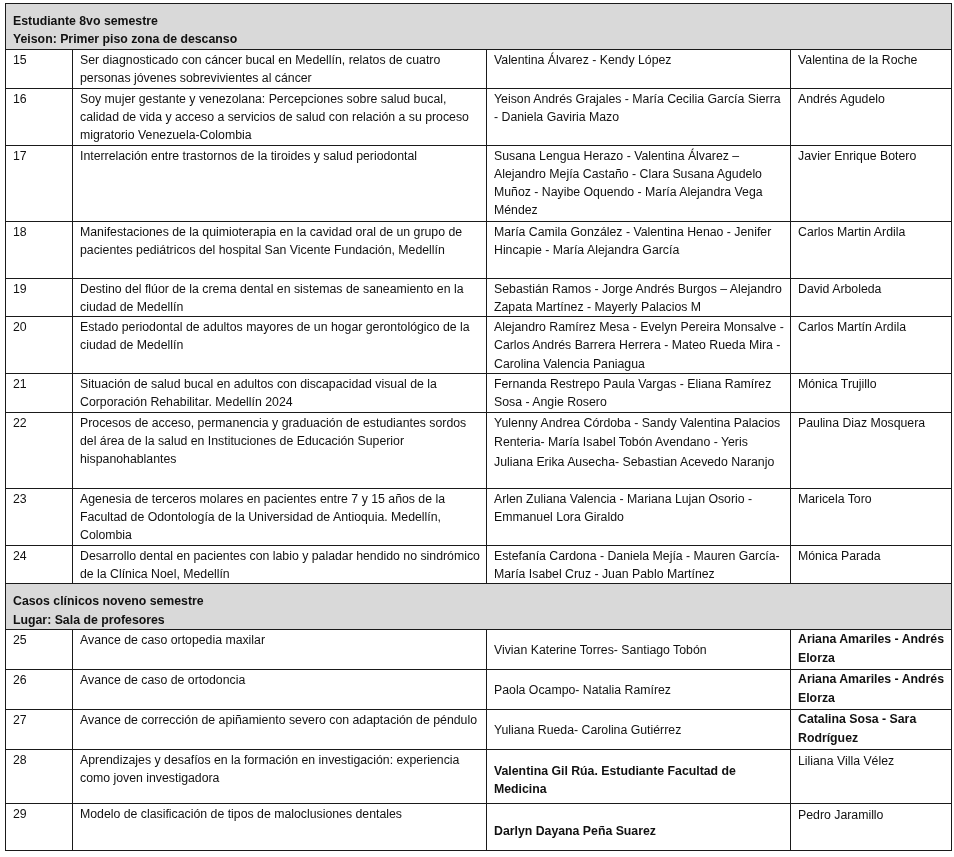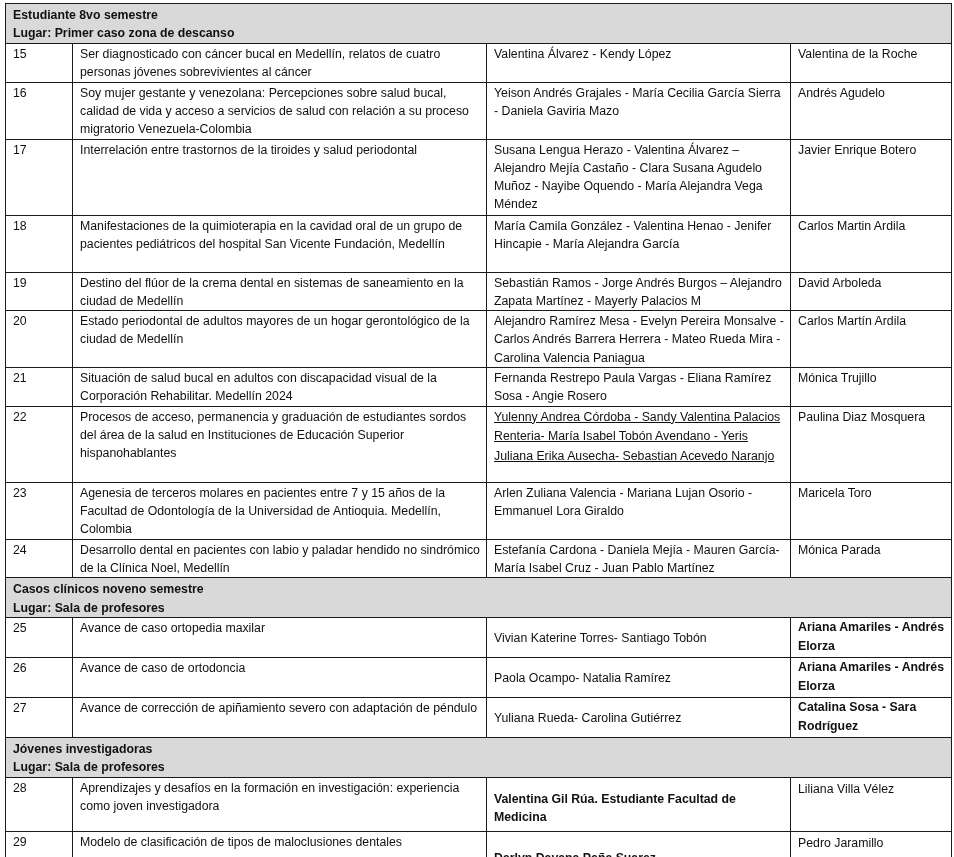--- a/index.html
+++ b/index.html
@@ -3,57 +3,57 @@
 <meta charset="utf-8">
 <style>
   html, body { margin: 0; padding: 0; background: #ffffff; }
   body { width: 954px; height: 857px; overflow: hidden; font-family: "Liberation Sans", "DejaVu Sans", sans-serif; color: #111; }
   table { position: absolute; left: 5px; top: 3px; border-collapse: collapse; table-layout: fixed; width: 946px; font-size: 12.3px; line-height: 18.3px; }
   col.c-num { width: 67px; }
   col.c-title { width: 414px; }
   col.c-auth { width: 304px; }
   col.c-tutor { width: 161px; }
   td { border: 1px solid #1a1a1a; vertical-align: top; padding: 1px 6px 0 7px; }
-  tr.section td { background: #d9d9d9; font-weight: bold; padding-top: 2px; padding-bottom: 0; }
+  tr.section td { background: #d9d9d9; font-weight: bold; padding-top: 8px; padding-bottom: 0; }
   td.num { padding-left: 7px; }
   .r15 td { height: 37px; }
   .r16 td { height: 55px; }
   .r17 td { height: 74px; }
   .r18 td { height: 55px; margin-left: 19px; }
   .r19 td { height: 36px; }
   .r20 td { height: 55px; margin-top: 16px; }
   .r21 td { height: 36px; }
   .r22 td { height: 74px; margin-left: 40px; }
   .r23 td { height: 55px; }
   .r24 td { height: 36px; }
   .r25 td, .r26 td, .r27 td { height: 38px; }
   .r28 td { height: 45px; }
   .r29 td { height: 38px; }
   .r25 td.auth, .r26 td.auth, .r27 td.auth, .r28 td.auth, .r29 td.auth { vertical-align: middle; }
   .r28 td.auth, .r29 td.auth { padding-top: 8px; font-weight: bold; }
   .r28 td.tutor, .r29 td.tutor { padding-top: 2px; }
   .r25 td.tutor, .r26 td.tutor, .r27 td.tutor { padding-top: 0; line-height: 19px; font-weight: bold; }
-  .r22 td.auth { line-height: 19.5px; text-decoration: underline; }
+  .r22 td.auth { line-height: 19.5px; }
 </style>
 </head>
 <body>
 
 <table>
   <colgroup>
       <col class="c-num">
       <col class="c-title">
       <col class="c-auth">
       <col class="c-tutor">
     </colgroup>
   <tbody id="tbody">
 
     <tr class="section">
       <td colspan="4">
         <div>Estudiante 8vo semestre</div>
-        <div>Lugar: Primer caso zona de descanso</div>
+        <div>Yeison: Primer piso zona de descanso</div>
       </td>
     </tr>
     <tr class="r15">
       <td class="num">15</td>
       <td>Ser diagnosticado con cáncer bucal en Medellín, relatos de cuatro personas jóvenes sobrevivientes al cáncer</td>
       <td class="auth">Valentina Álvarez - Kendy López</td>
       <td class="tutor">Valentina de la Roche</td>
     </tr>
     <tr class="r16">
       <td class="num">16</td>
@@ -128,26 +128,20 @@
       <td class="auth">Paola Ocampo- Natalia Ramírez</td>
       <td class="tutor">Ariana Amariles - Andrés Elorza</td>
     </tr>
     <tr class="r27">
       <td class="num">27</td>
       <td>Avance de corrección de apiñamiento severo con adaptación de péndulo</td>
       <td class="auth">Yuliana Rueda- Carolina Gutiérrez</td>
       <td class="tutor">Catalina Sosa - Sara Rodríguez</td>
     </tr>
 
-    <tr class="section">
-      <td colspan="4">
-        <div>Jóvenes investigadoras</div>
-        <div>Lugar: Sala de profesores</div>
-      </td>
-    </tr>
     <tr class="r28">
       <td class="num">28</td>
       <td>Aprendizajes y desafíos en la formación en investigación: experiencia como joven investigadora</td>
       <td class="auth">Valentina Gil Rúa. Estudiante Facultad de Medicina</td>
       <td class="tutor">Liliana Villa Vélez</td>
     </tr>
     <tr class="r29">
       <td class="num">29</td>
       <td>Modelo de clasificación de tipos de maloclusiones dentales</td>
       <td class="auth">Darlyn Dayana Peña Suarez</td>

